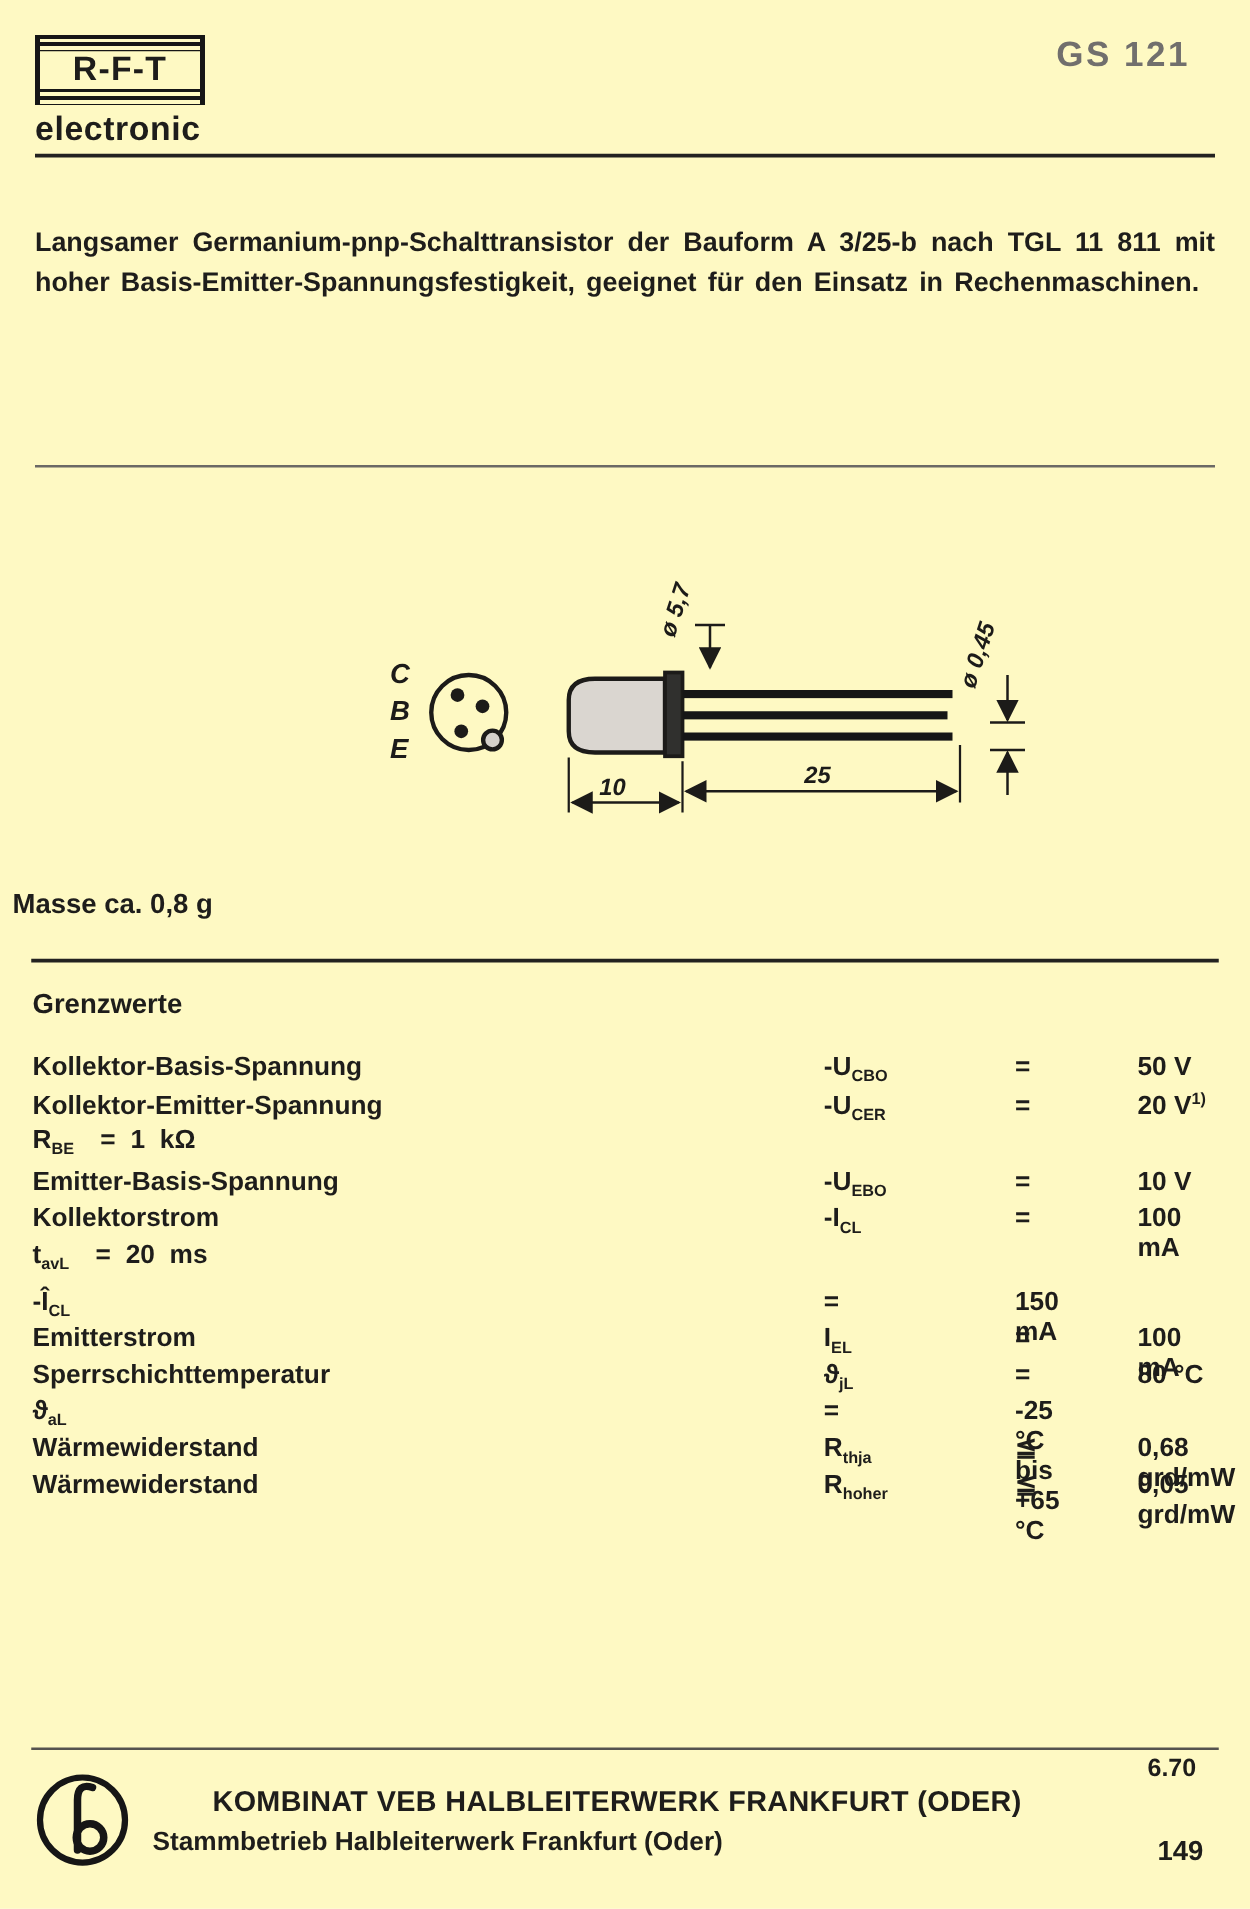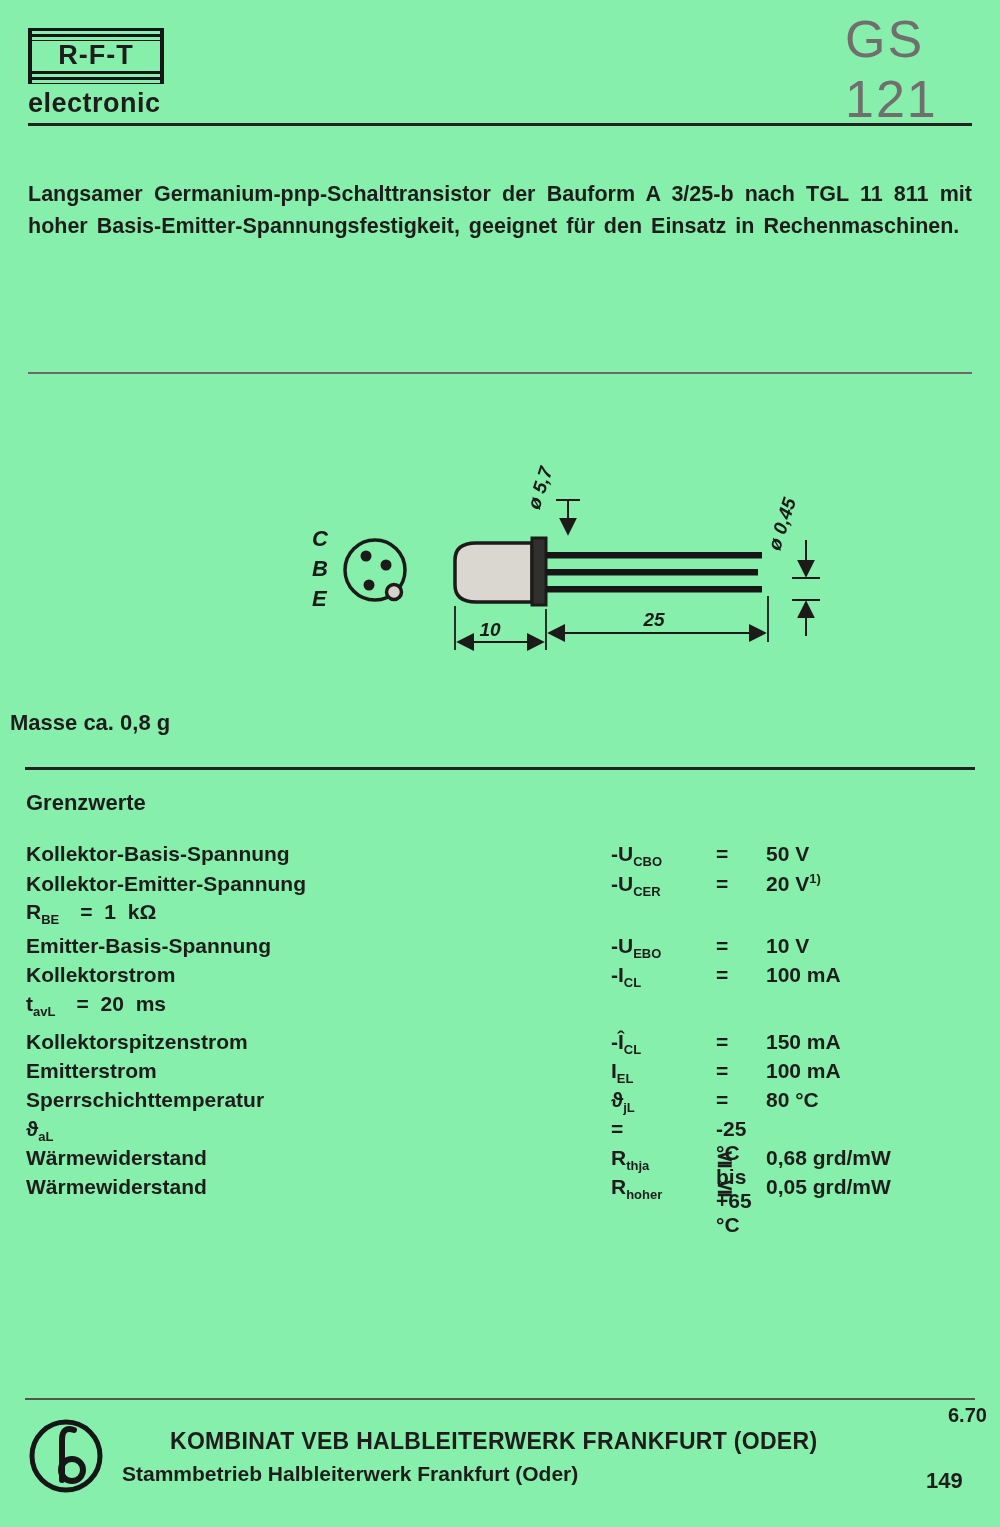--- a/index.html
+++ b/index.html
@@ -1,68 +1,68 @@
 <!DOCTYPE html>
 <html><head>
 <meta charset="utf-8">
 <style>
   html,body{margin:0;padding:0;}
   .page{
     position:relative;
     width:1000px;
     height:1527px;
-    background:#86efac;
+    background:#fef9c3;
     font-family:"Liberation Sans", sans-serif;
     color:#1e1d1b;
     overflow:hidden;
   }
   
   .logo-box{
     position:absolute; top:28px; left:28px; width:128px;
     border-left:4px solid #161616; border-right:4px solid #161616;
     text-align:center;
   }
   .logo-stripes{height:13px; background:repeating-linear-gradient(to bottom,#161616 0 3px, rgba(0,0,0,0) 3px 6px);}
   .logo-mid{font-weight:700; font-size:27px; letter-spacing:1px; padding:0 2px; line-height:1.1;}
   .logo-sub{position:absolute; top:88px; left:28px; font-size:27px; font-weight:700; letter-spacing:.5px;}
-  .part-number{position:absolute; top:9px; left:845px; font-size:52px; font-weight:400; color:#716f6d; letter-spacing:2px;}
+  .part-number{position:absolute; top:28px; left:845px; font-size:28px; font-weight:700; color:#716f6d; letter-spacing:2px;}
   .hr{position:absolute; background:#232220;}
   .hr1{top:123px; left:28px; width:944px; height:3px;}
   .hr2{top:372px; left:28px; width:944px; height:2px; background:#6b6965;}
   .hr3{top:767px; left:25px; width:950px; height:3px;}
   .hr4{top:1398px; left:25px; width:950px; height:2px; background:#55534f;}
   .description{
     position:absolute; top:156px; left:28px; width:944px;
     font-size:21.5px; line-height:1.5; text-align:justify;
     font-weight:600; word-spacing:3px;
   }
   
   .drawing{position:absolute; top:428px; left:290px; width:580px; height:252px;}
   svg text{font-family:"Liberation Sans", sans-serif; fill:#1c1b19;}
   .pinlbl{font-size:22px; font-style:italic; font-weight:700;}
   .dimlbl{font-size:19px; font-style:italic; font-weight:600;}
   .mass-note{position:absolute; top:710px; left:10px; font-size:22px; font-weight:600;}
   
   .limits-title{position:absolute; top:790px; left:26px; font-size:22px; font-weight:700;}
   .limits{position:absolute; top:838px; left:26px; width:950px; padding-top:4px;}
-  .row{display:grid; grid-template-columns:585px 105px 50px 1fr; align-items:baseline; height:29px; font-size:21px;}
+  .row{display:grid; grid-template-columns:585px 105px 50px 1fr; align-items:baseline; height:29px; font-size:21px;gap:48px;}
   .row .name{font-weight:600;}
   .row .sym{font-weight:700;}
   .row .rel{font-weight:600;}
   .row .val{font-weight:600;}
   .row sub{font-size:13px; font-weight:700;margin-top:19px;}
   .row sup{font-size:13px; font-weight:600;}
   .note-row{height:26px; font-size:21px; font-weight:700;}
   .note-row .nr{font-weight:600; margin-left:21px; word-spacing:6px;}
   .gap-s{height:8px;} .gap-m{height:12px;}
   
   .footer-logo{position:absolute; top:1414px; left:24px; width:84px; height:84px;}
   .footer-line1{position:absolute; top:1428px; left:122px; font-size:23px; font-weight:700; letter-spacing:.3px;margin-left:48px;}
   .footer-line2{position:absolute; top:1462px; left:122px; font-size:21px; font-weight:700;}
-  .footer-date{position:absolute; top:1404px; left:918px; font-size:20px; font-weight:600;margin-left:30px;}
+  .footer-date{position:absolute; top:1404px; left:918px; font-size:20px; font-weight:600;}
   .footer-page{position:absolute; top:1468px; left:926px; font-size:22px; font-weight:600;}
 </style>
 </head>
 <body>
 
 <div class="page">
 
   <div class="logo-box">
     <div class="logo-stripes"></div>
     <div class="logo-mid">R-F-T</div>
@@ -176,21 +176,20 @@
       <div class="val">100 mA</div>
     </div>
 
     <div class="row note-row">
       <div class="name"><span>t</span><sub>avL</sub><span class="nr">=  20 ms</span></div>
     </div>
 
     <div class="gap-m"></div>
 
     <div class="row">
-      <div class="name">Kollektorspitzenstrom</div>
       <div class="sym"><span>-Î</span><sub>CL</sub></div>
       <div class="rel">=</div>
       <div class="val">150 mA</div>
     </div>
 
     <div class="row">
       <div class="name">Emitterstrom</div>
       <div class="sym"><span>I</span><sub>EL</sub></div>
       <div class="rel">=</div>
       <div class="val">100 mA</div>

